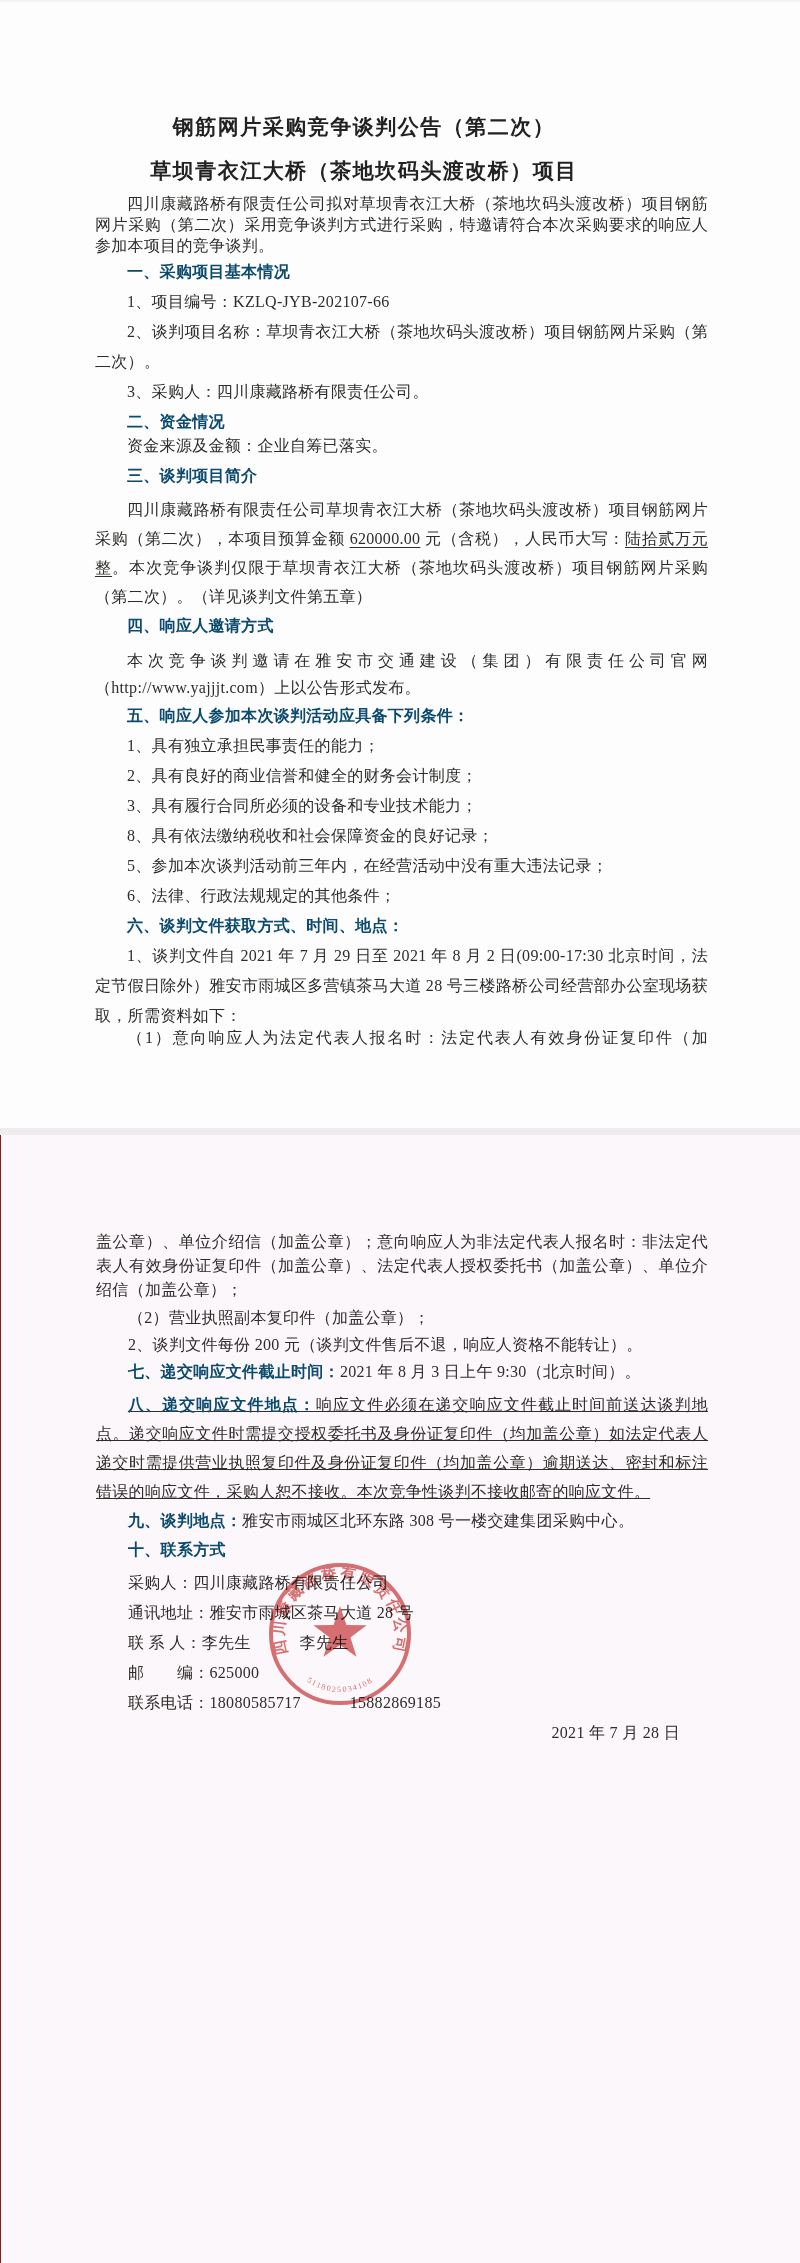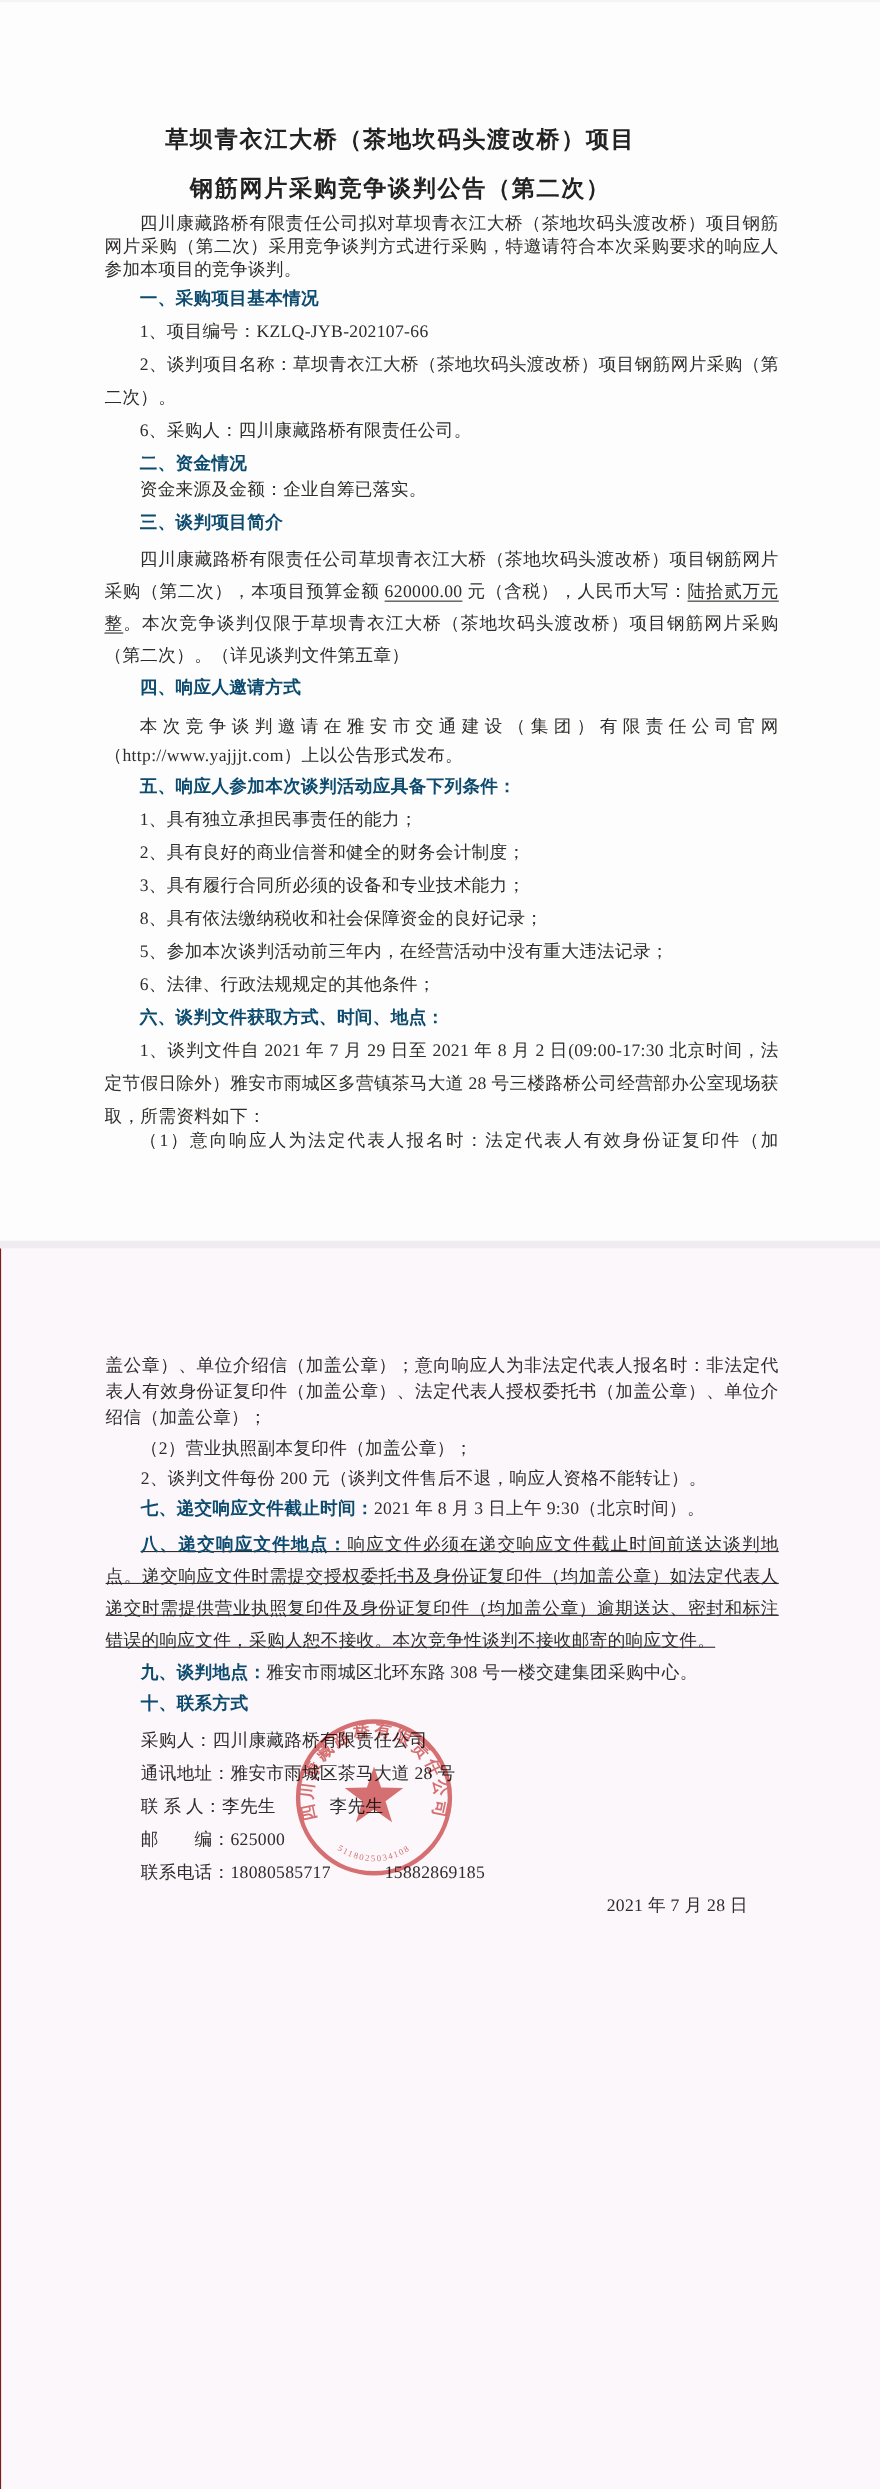--- a/index.html
+++ b/index.html
@@ -35,30 +35,30 @@
         opacity:0.88;mix-blend-mode:multiply;pointer-events:none;}
   .seal text{font-family:"Liberation Serif","DejaVu Serif",serif;}
 </style>
 </head>
 <body>
 
 <div class="canvas">
 
   <div class="page page1">
     <div class="doc-title">
+      <div>钢筋网片采购竞争谈判公告（第二次）</div>
       <div>草坝青衣江大桥（茶地坎码头渡改桥）项目</div>
-      <div>钢筋网片采购竞争谈判公告（第二次）</div>
     </div>
     <div class="content">
       <div class="indent lh21">四川康藏路桥有限责任公司拟对草坝青衣江大桥（茶地坎码头渡改桥）项目钢筋网片采购（第二次）采用竞争谈判方式进行采购，特邀请符合本次采购要求的响应人参加本项目的竞争谈判。</div>
 
       <div class="h indent lh30 mt1">一、采购项目基本情况</div>
       <div class="indent lh30">1、项目编号：KZLQ-JYB-202107-66</div>
       <div class="indent lh30">2、谈判项目名称：草坝青衣江大桥（茶地坎码头渡改桥）项目钢筋网片采购（第二次）。</div>
-      <div class="indent lh30">6、采购人：四川康藏路桥有限责任公司。</div>
+      <div class="indent lh30">3、采购人：四川康藏路桥有限责任公司。</div>
 
       <div class="h indent lh30">二、资金情况</div>
       <div class="indent lh30 mt-n6">资金来源及金额：企业自筹已落实。</div>
 
       <div class="h indent lh30">三、谈判项目简介</div>
       <div class="indent lh29 mt4"><span>四川康藏路桥有限责任公司草坝青衣江大桥（茶地坎码头渡改桥）项目钢筋网片采购（第二次），本项目预算金额 </span><span class="u">620000.00</span><span> 元（含税），人民币大写：</span><span class="u">陆拾贰万元整</span><span>。本次竞争谈判仅限于草坝青衣江大桥（茶地坎码头渡改桥）项目钢筋网片采购（第二次）。（详见谈判文件第五章）</span></div>
 
       <div class="h indent lh30">四、响应人邀请方式</div>
       <div class="indent lh27 mt6">本次竞争谈判邀请在雅安市交通建设（集团）有限责任公司官网（http://www.yajjjt.com）上以公告形式发布。</div>
 

